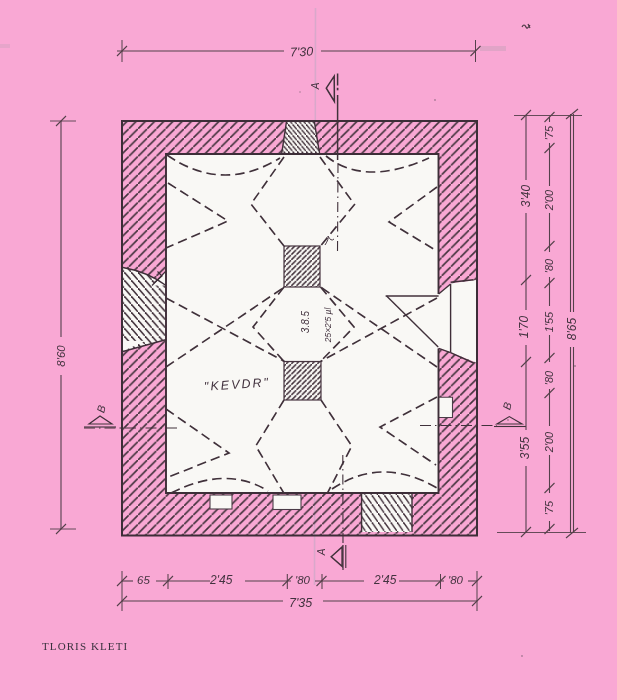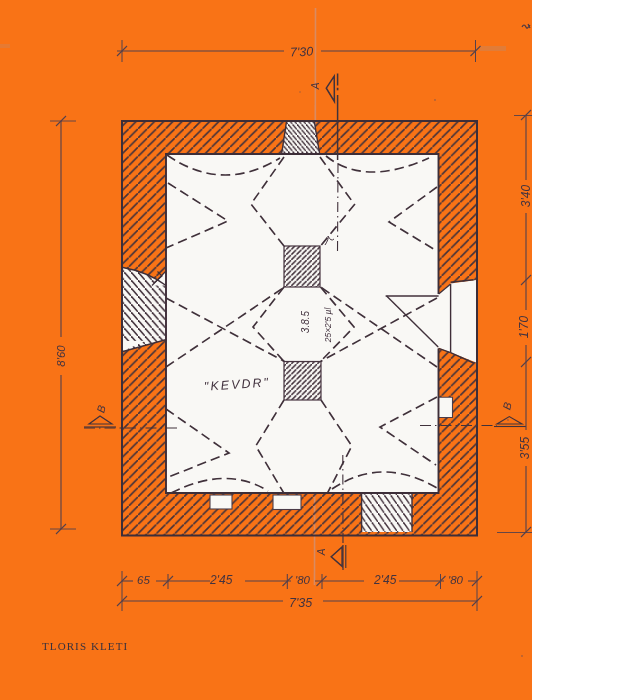--- a/index.html
+++ b/index.html
@@ -1,16 +1,16 @@
 <!DOCTYPE html>
 <html><head>
 <meta charset="utf-8">
 <style>
   html,body{margin:0;padding:0;background:#ffffff;}
-  #page{position:relative;width:532px;height:700px;background:#f97316;overflow:hidden;
+  #page{position:relative;width:617px;height:700px;background:#f9a8d4;overflow:hidden;
         font-family:"Liberation Sans",sans-serif;}
   svg{position:absolute;left:0;top:0;}
   .cap{position:absolute;left:42px;top:640px;font-family:"Liberation Serif",serif;
        font-size:11px;letter-spacing:1.1px;color:#39323e;}
 </style>
 </head>
 <body>
 <div id="page">
 <svg width="617" height="700" viewBox="0 0 617 700">
 <defs>

